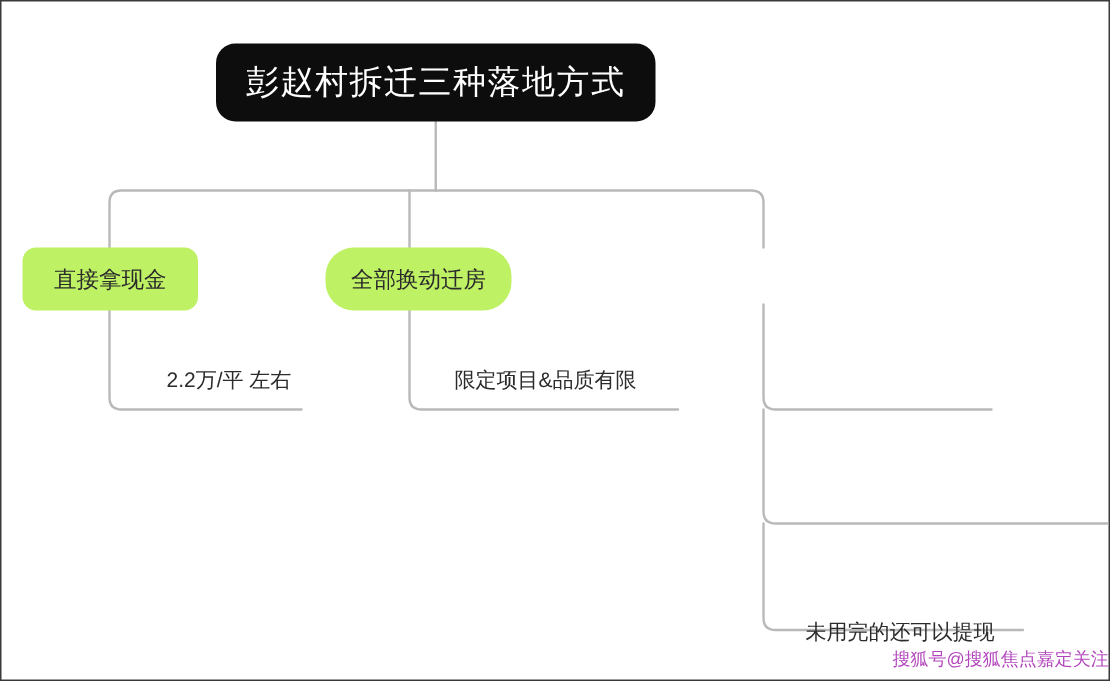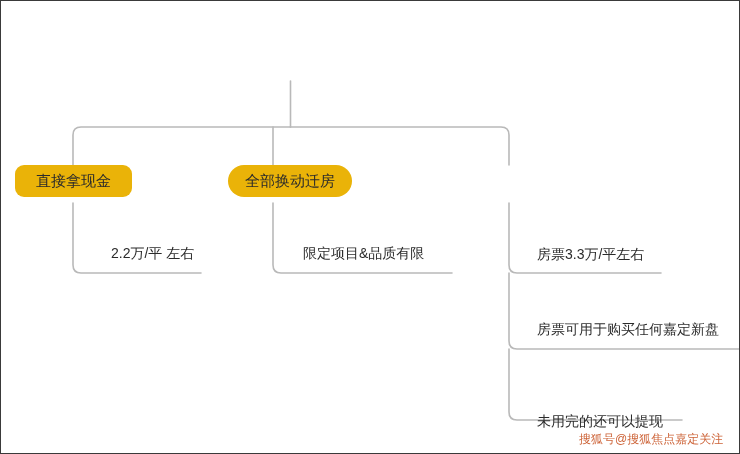--- a/index.html
+++ b/index.html
@@ -38,56 +38,56 @@
     justify-content: center;
   }
   .node-title span {
     color: #ffffff;
     font-size: 22px;
     letter-spacing: 1px;
     font-weight: 400;
   }
   .node-lv2 {
     position: absolute;
-    height: 32px;
-    background: #eab308;
+    height: 42px;
+    background: #bef264;
     border-radius: 9px;
     display: flex;
     align-items: center;
     justify-content: center;
     padding: 0 28px;
     box-sizing: border-box;
   }
   .node-lv2 span {
     color: #2b2b2b;
     font-size: 15px;
     white-space: nowrap;
   }
   #node-cash  { left: 14px;  top: 164px; width: 117px; }
-  #node-house { left: 227px; top: 164px; width: 124px; border-radius: 19px; }
+  #node-house { left: 216px; top: 164px; width: 124px; border-radius: 19px; }
   #node-mix   { left: 447px; top: 164px; width: 122px; }
 
   .leaf {
     position: absolute;
     color: #2b2b2b;
     font-size: 14px;
     white-space: nowrap;
   }
   #leaf-cash-1  { left: 110px; top: 244px; }
   #leaf-house-1 { left: 302px; top: 244px; text-align: right; }
   #leaf-mix-1   { left: 536px; top: 245px; }
   #leaf-mix-2   { left: 536px; top: 320px; }
   #leaf-mix-3   { left: 536px; top: 412px; }
 
   .watermark {
     position: absolute;
-    left: 578px;
+    left: 594px;
     top: 430px;
     font-size: 12px;
-    color: #c2410c;
+    color: #a21caf;
     white-space: nowrap;
     opacity: 0.82;
   }
 </style>
 </head>
 <body>
 
 <div id="canvas">
 
   <svg id="wires" viewBox="0 0 740 454" xmlns="http://www.w3.org/2000/svg">
@@ -104,35 +104,36 @@
       <path d="M72,202 L72,264 Q72,272 80,272 L200,272"></path>
 
       <path d="M272,202 L272,264 Q272,272 280,272 L451,272"></path>
 
       <path d="M508,202 L508,264 Q508,272 516,272 L660,272"></path>
       <path d="M508,272 L508,340 Q508,348 516,348 L740,348"></path>
       <path d="M508,348 L508,411 Q508,419 516,419 L681,419"></path>
     </g>
   </svg>
 
+  <div class="node-title">
+    <span>彭赵村拆迁三种落地方式</span>
+  </div>
 
   <div class="node-lv2" id="node-cash">
     <span>直接拿现金</span>
   </div>
 
   <div class="node-lv2" id="node-house">
     <span>全部换动迁房</span>
   </div>
 
 
   <div class="leaf" id="leaf-cash-1">2.2万/平 左右</div>
 
   <div class="leaf" id="leaf-house-1">限定项目&amp;品质有限</div>
 
-  <div class="leaf" id="leaf-mix-1">房票3.3万/平左右</div>
 
-  <div class="leaf" id="leaf-mix-2">房票可用于购买任何嘉定新盘</div>
 
   <div class="leaf" id="leaf-mix-3">未用完的还可以提现</div>
 
   <div class="watermark">搜狐号@搜狐焦点嘉定关注</div>
 
 </div>
 
 </body></html>

